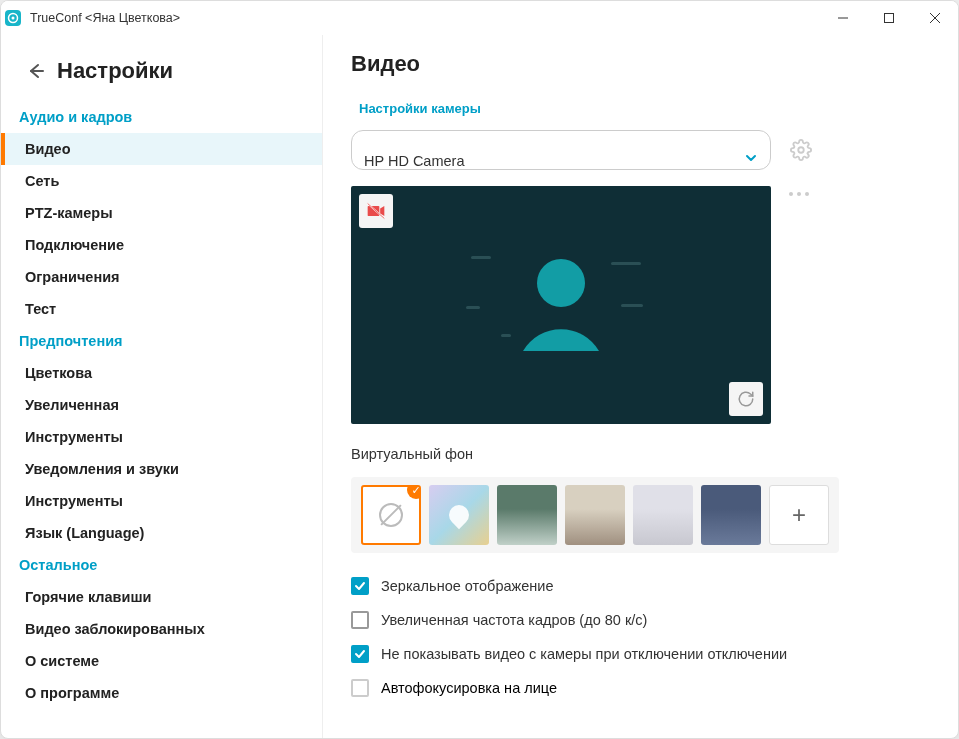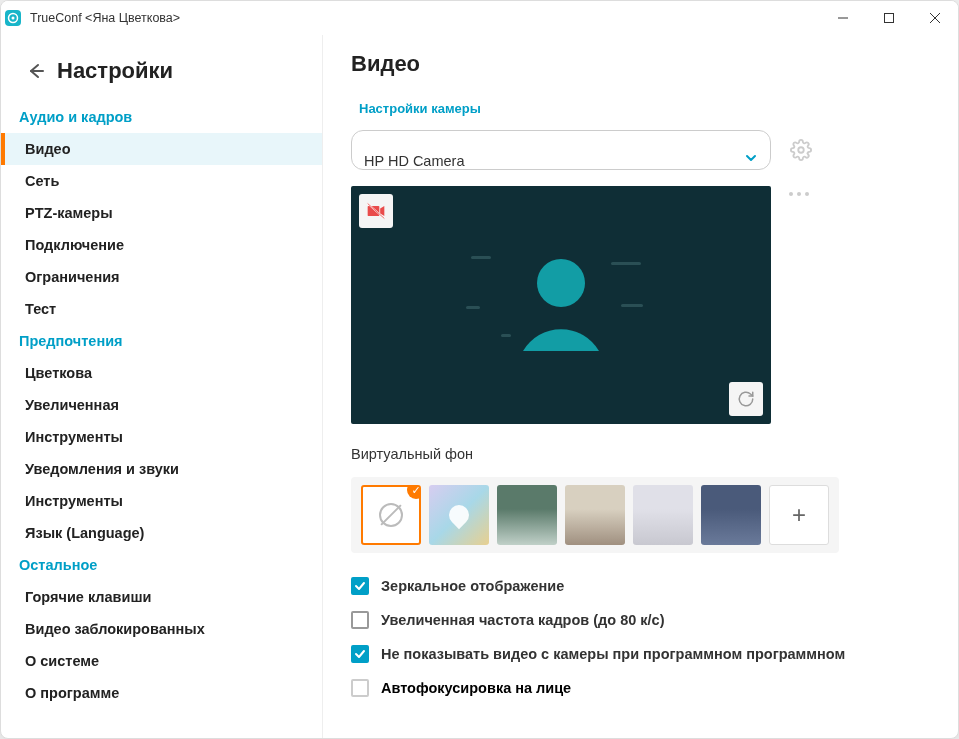--- a/index.html
+++ b/index.html
@@ -41,21 +41,21 @@
 .bg-tile.none .nocircle { width:24px;height:24px;border:2px solid #bbb;border-radius:50%; position:relative;}
 .bg-tile.none .nocircle::after { content:"";position:absolute;width:2px;height:28px;background:#bbb;top:-4px;left:50%;transform:translateX(-50%) rotate(45deg);}
 .check-badge { position:absolute; top:-6px; right:-6px; width:18px;height:18px;background:#ff7a00;border-radius:50%;display:flex;align-items:center;justify-content:center;color:#fff;font-size:11px;}
 .bg-blur { background:linear-gradient(135deg,#d7cdf0 0%, #a8d8e8 50%, #e8d090 100%); }
 .bg-blur .drop { width:20px;height:20px;background:#fff;border-radius:50% 50% 50% 0;transform:rotate(-45deg);opacity:0.9;}
 .bg-photo1 { background:linear-gradient(#5a7a6a 40%, #c0d0c8 100%);}
 .bg-photo2 { background:linear-gradient(#d8d0c0 40%, #a09080 100%);}
 .bg-photo3 { background:linear-gradient(#e0e0e8 40%, #c8c8d0 100%);}
 .bg-photo4 { background:linear-gradient(#4a5a7a 40%, #6a7a9a 100%);}
 .bg-add { background:#fff; border:1px solid #ddd; font-size:24px; color:#666; font-weight:300; }
-.checkrow { display:flex; align-items:center; gap:12px; margin-bottom:16px; cursor:pointer;font-weight:bold; }
+.checkrow { display:flex; align-items:center; gap:12px; margin-bottom:16px; cursor:pointer; }
 .checkbox { width:18px;height:18px;border:2px solid #999;border-radius:2px;display:flex;align-items:center;justify-content:center;flex-shrink:0; }
 .checkbox.checked { background:#009fc7; border-color:#009fc7; color:#fff; }
 .checkbox.disabled { border-color:#ccc; }
 .check-label { font-size:14.5px; color:#333; }
 .check-label.disabled { color:#000000; }
 
 .dash { position:absolute; background:#2a4f55; height:3px; border-radius:3px; }
 </style>
 </head>
 <body>
@@ -210,21 +210,21 @@
       <div class="checkrow">
         <div class="checkbox"></div>
         <span class="check-label">Увеличенная частота кадров (до 80 к/с)</span>
       </div>
       <div class="checkrow">
         <div class="checkbox checked">
           <svg width="12" height="12" viewBox="0 0 12 12">
               <path d="M2 6 L5 9 L10 3" fill="none" stroke="#fff" stroke-width="2" stroke-linecap="round" stroke-linejoin="round"></path>
             </svg>
         </div>
-        <span class="check-label">Не показывать видео с камеры при программном программном</span>
+        <span class="check-label">Не показывать видео с камеры при отключении отключении</span>
       </div>
       <div class="checkrow">
         <div class="checkbox disabled"></div>
         <span class="check-label disabled">Автофокусировка на лице</span>
       </div>
 
     </div>
   </div>
 </div>
 

